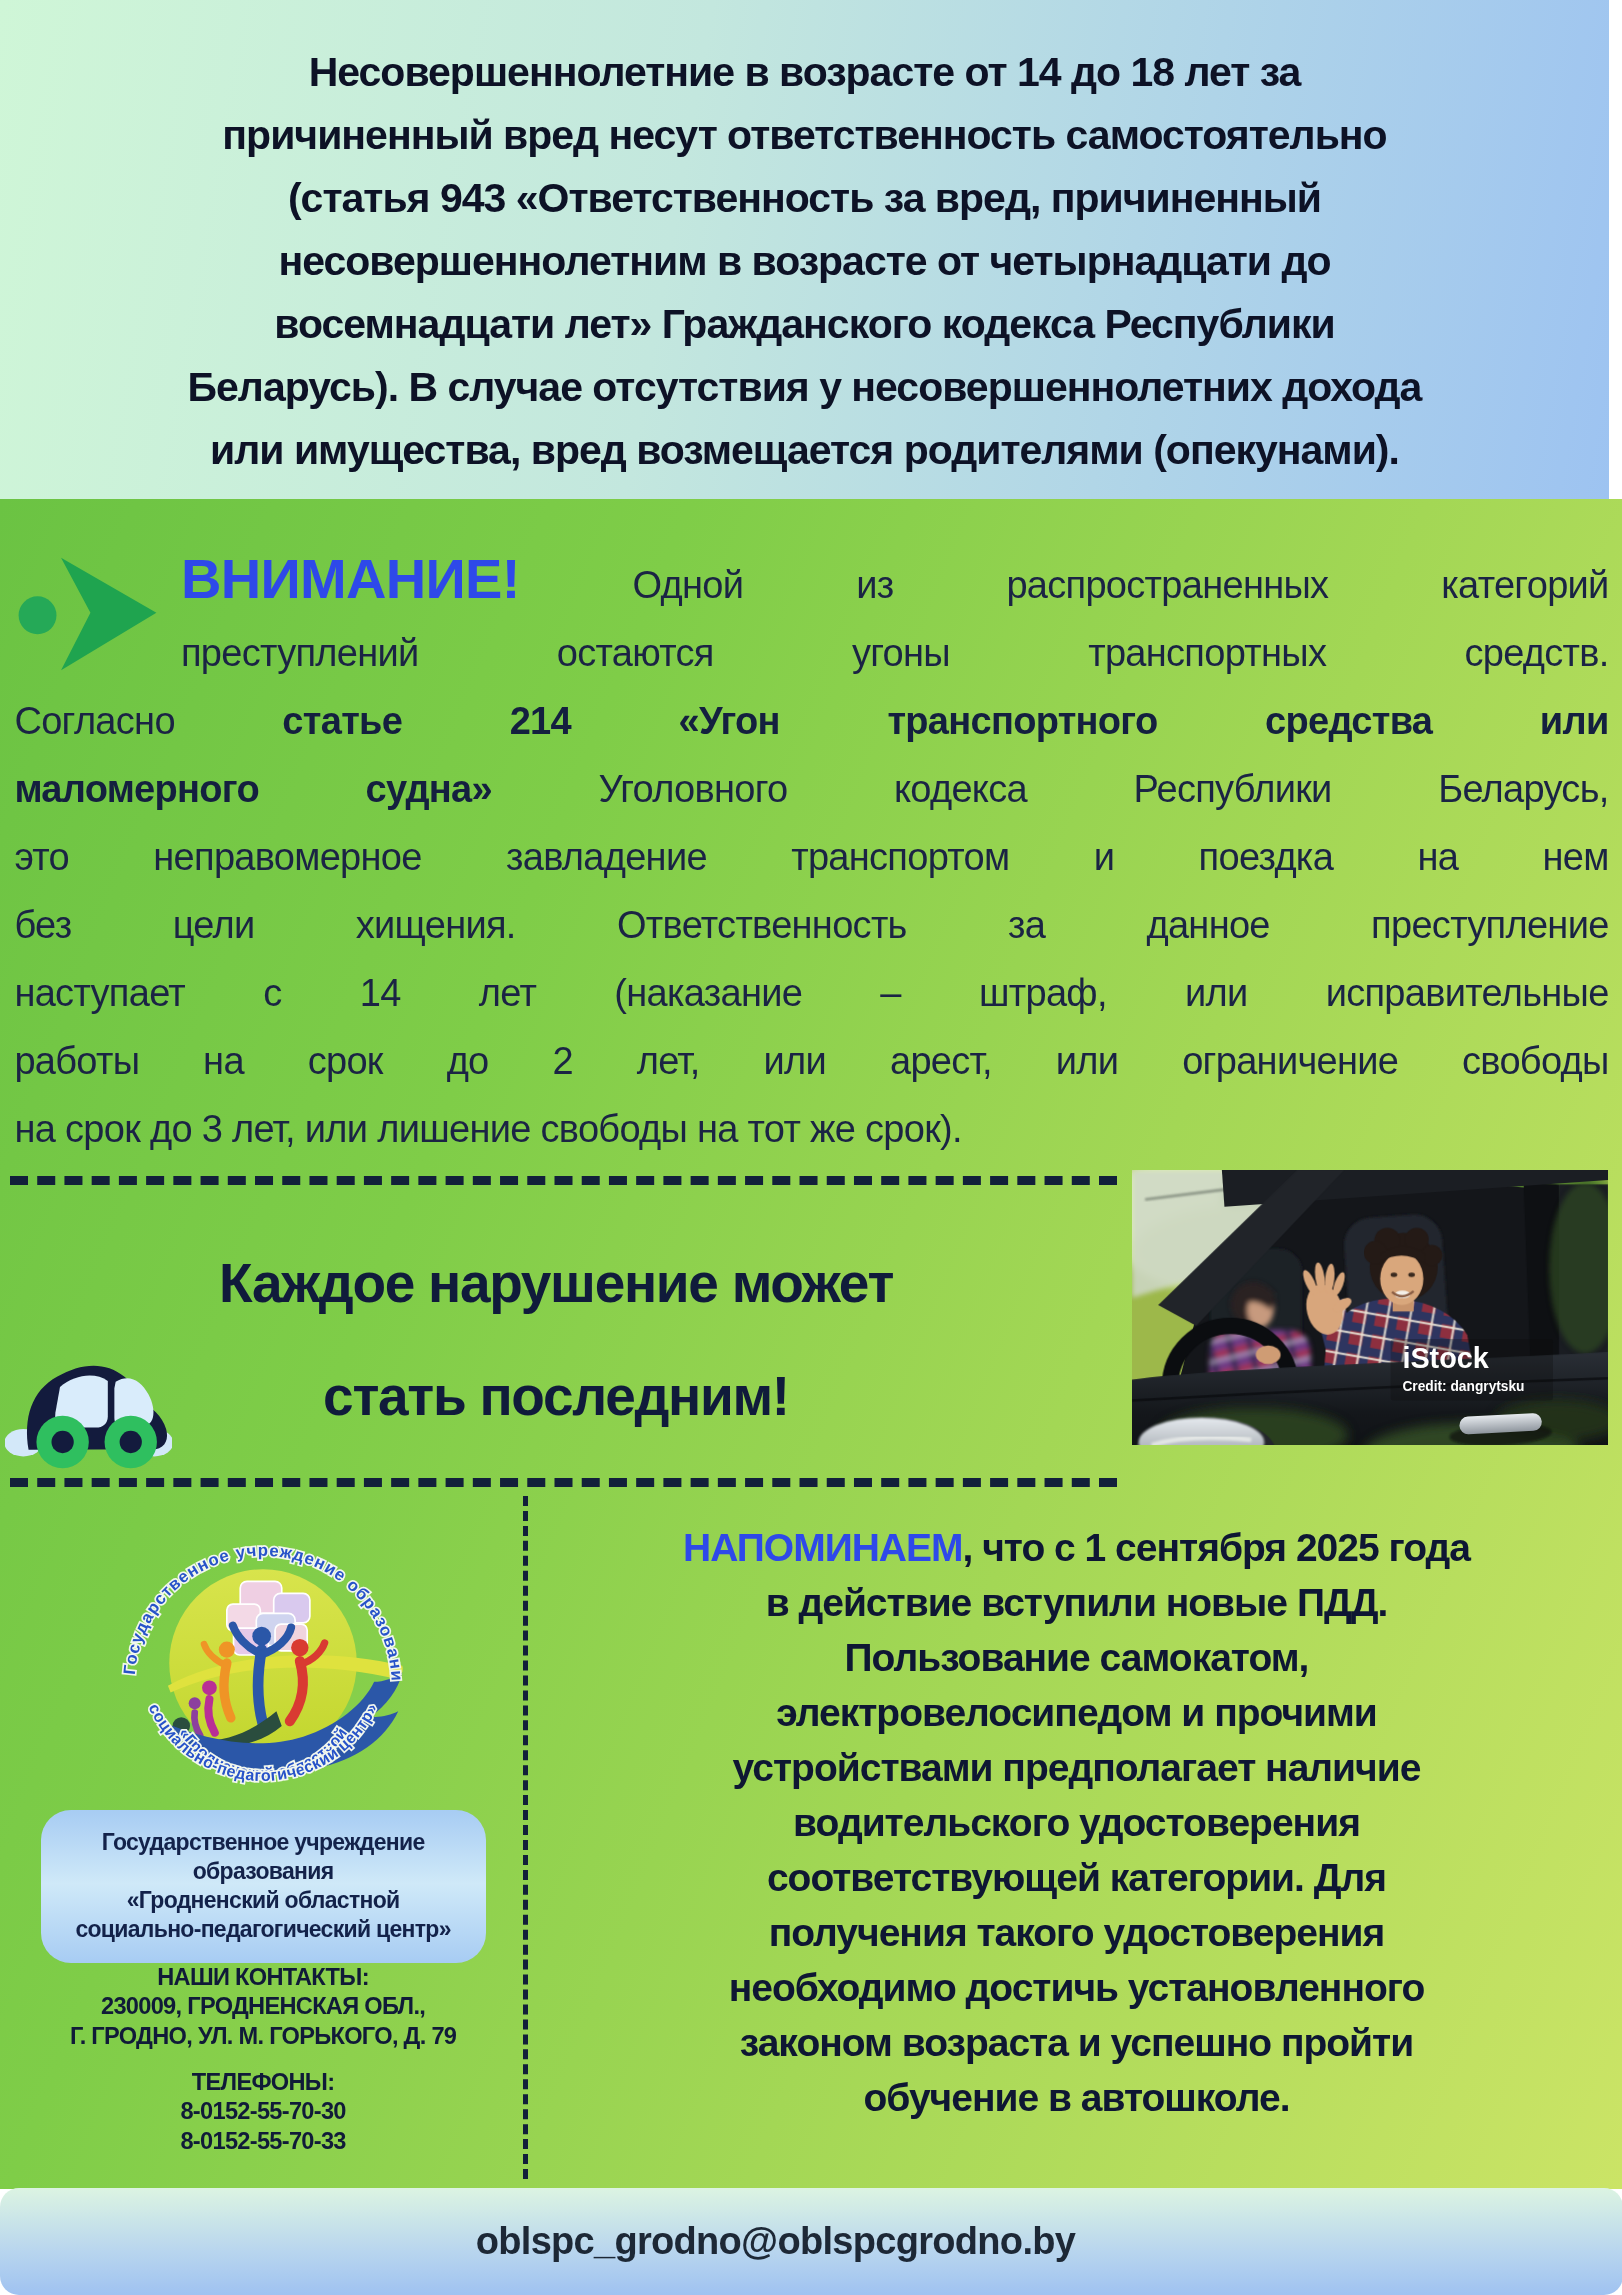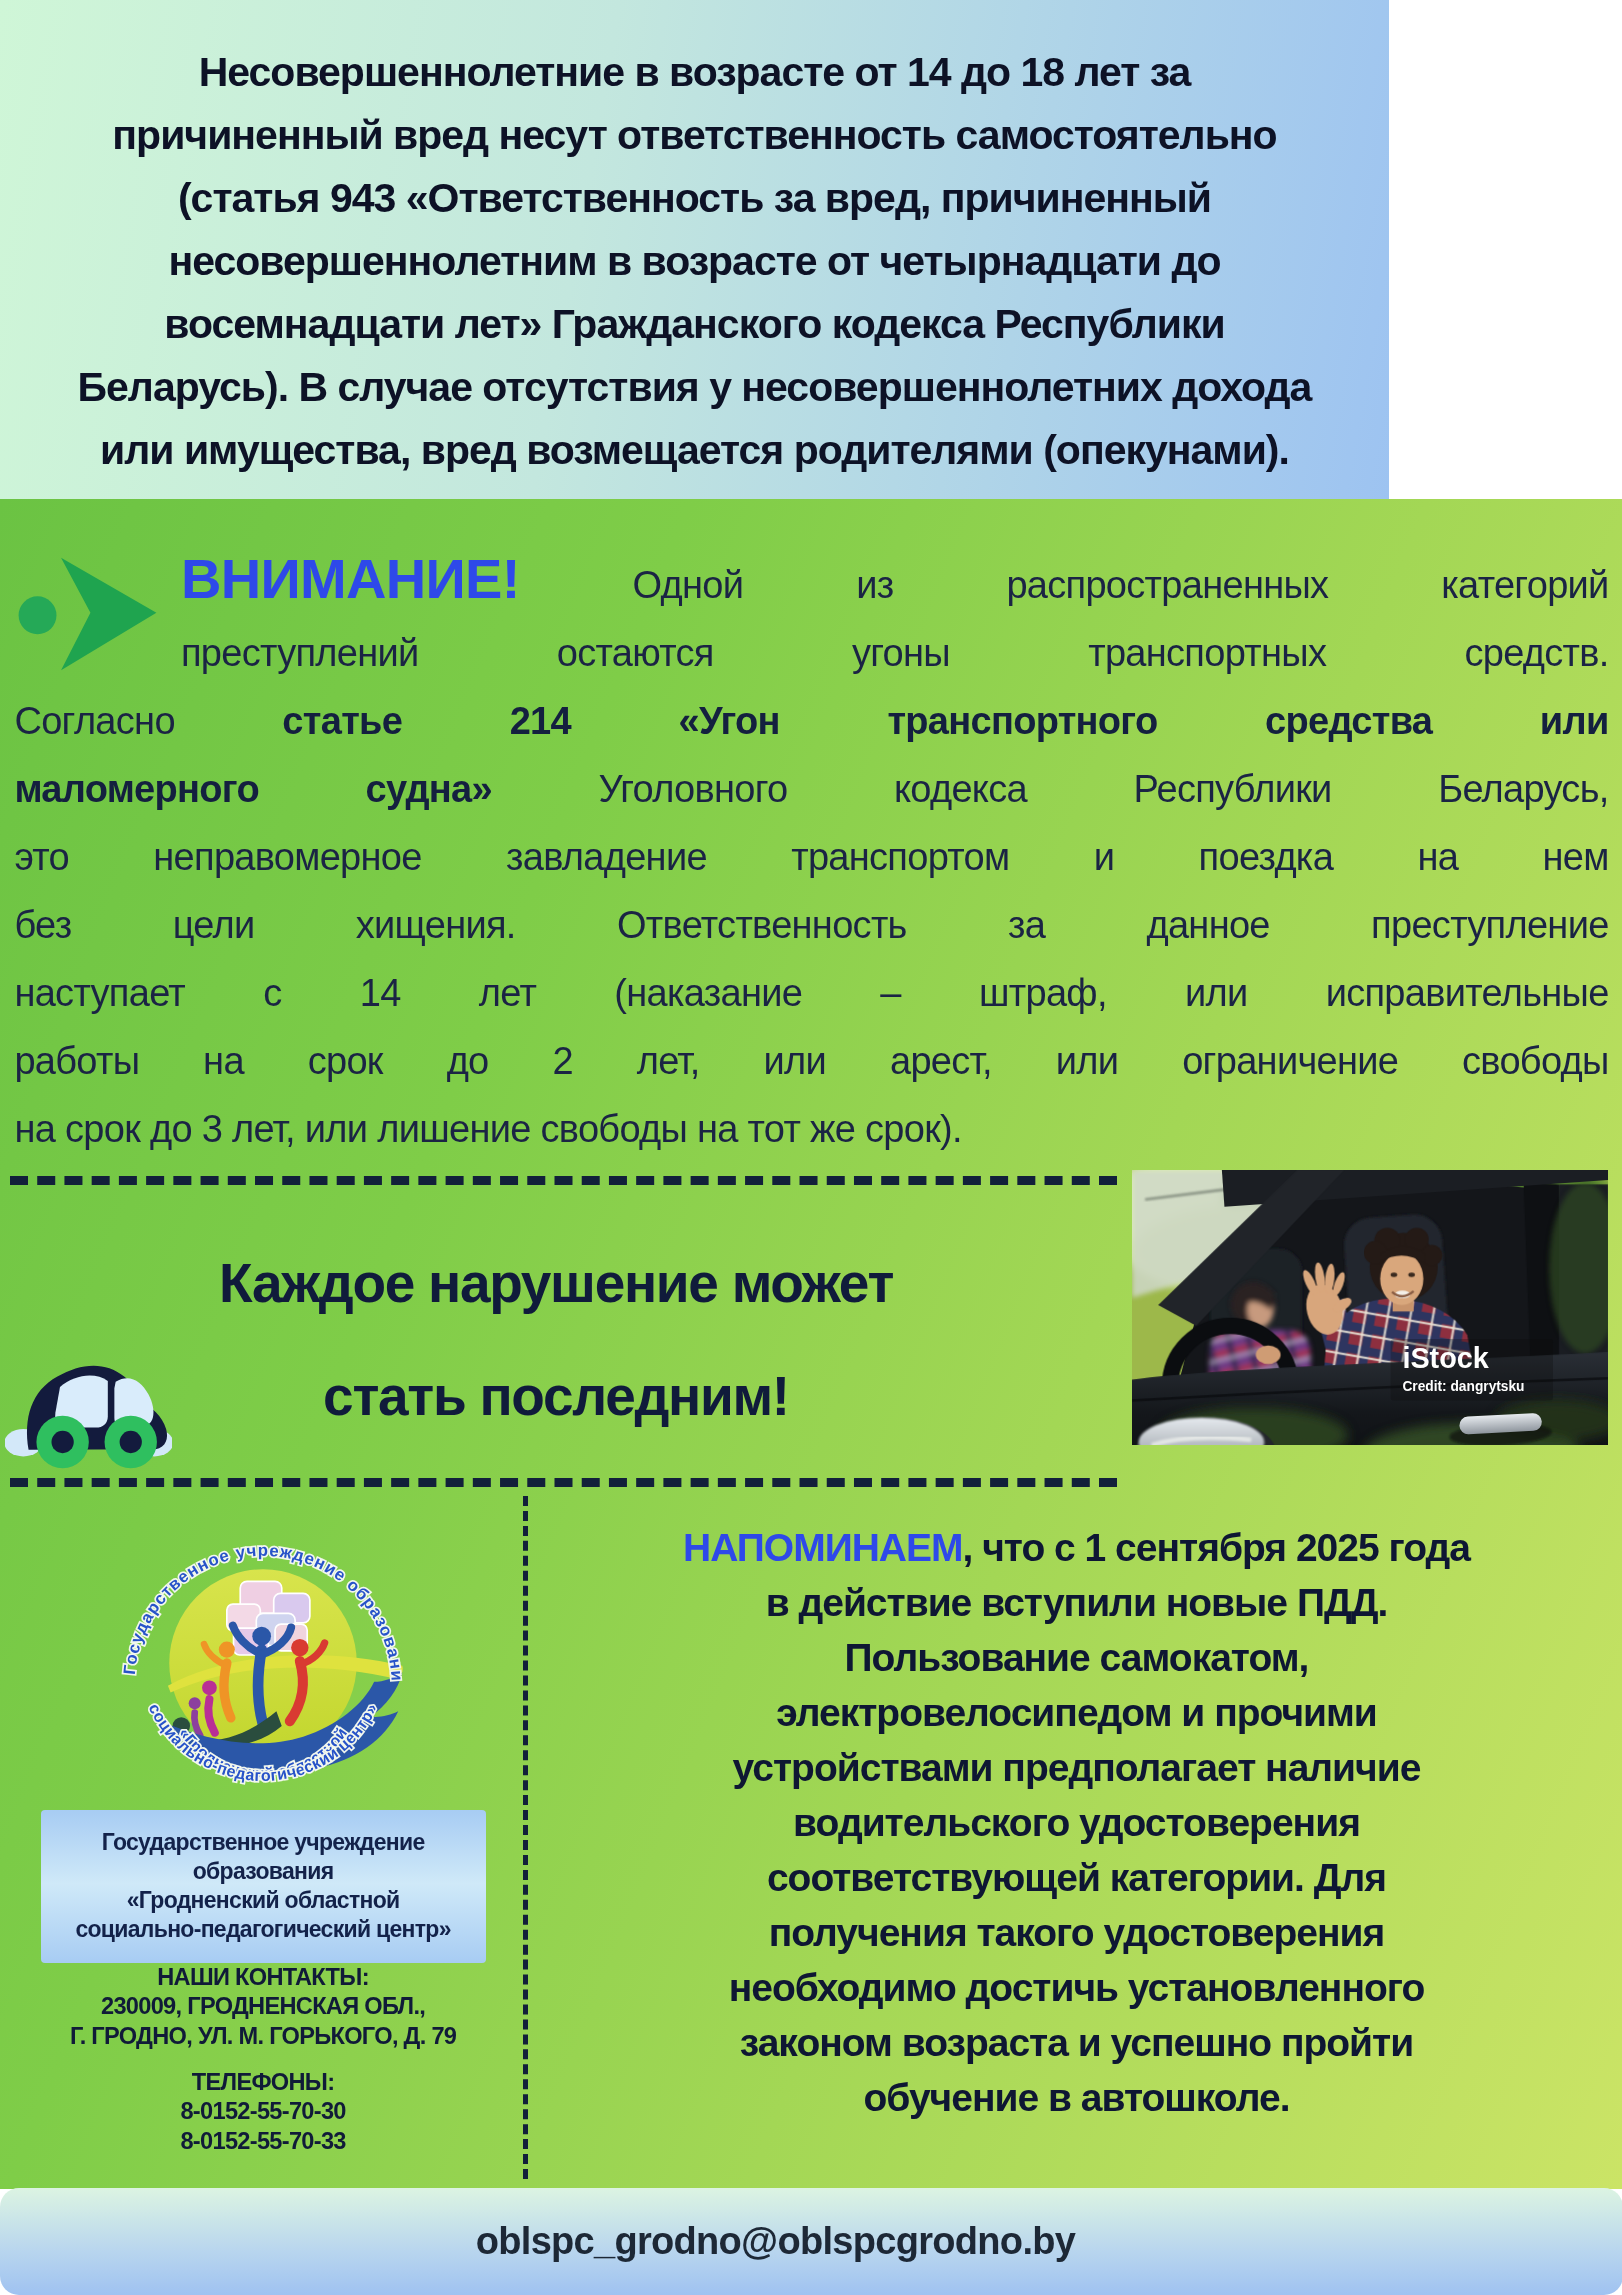--- a/index.html
+++ b/index.html
@@ -1,20 +1,20 @@
 <!DOCTYPE html>
 <html style="font-size:10.5px"><head>
 <meta charset="utf-8">
 <style>
   html,body{margin:0;padding:0;width:1623px;height:2295px;overflow:hidden;
     font-family:"Liberation Sans","DejaVu Sans",sans-serif;}
   .page{position:relative;width:1623px;height:2295px;background:#fff;}
 
   
-  .top-banner{position:absolute;left:0;top:0;width:1389px;height:499px;
+  .top-banner{position:absolute;left:0;top:0;width:1609px;height:499px;
     background:linear-gradient(100deg,#cff6d7 0%,#c3e7de 42%,#9dc3f1 100%);}
   .top-banner-text{position:absolute;left:26px;right:26px;top:41px;text-align:center;
     font-size:41px;font-weight:700;letter-spacing:-1px;line-height:63px;color:#0d1226;}
 
   
   .main{position:absolute;left:0;top:499px;width:1623px;height:1690px;
     background:linear-gradient(112deg,#6bc343 0%,#7fcd48 30%,#a3d755 62%,#cbe466 100%);}
 
   
   .attention{position:absolute;left:14.4px;right:14.4px;top:46px;}
@@ -37,21 +37,21 @@
 
   .car-icon{position:absolute;left:5.2px;top:821px;width:167px;height:151px;}
 
   
   .photo{position:absolute;left:1132px;top:671px;width:476px;height:275px;overflow:hidden;}
 
   
   .col-left{position:absolute;left:19.6px;top:1018px;width:487px;text-align:center;}
   .logo-svg{display:block;margin:0 auto;}
   .org-box{width:445px;margin:5.2px auto 0 auto;box-sizing:border-box;padding:18.3px 13px;
-    border-radius:4px;background:linear-gradient(180deg,#a7ccf3 0%,#cfe9f8 48%,#a7ccf3 100%);}
+    border-radius:30px;background:linear-gradient(180deg,#a7ccf3 0%,#cfe9f8 48%,#a7ccf3 100%);}
   .org-box div{font-size:23px;font-weight:700;letter-spacing:-0.7px;line-height:29px;color:#13224a;}
   .contacts{margin-top:0;}
   .contacts div{font-size:23.6px;font-weight:700;letter-spacing:-0.7px;line-height:29.4px;color:#101b38;}
   .contacts .gap{height:17px;}
 
   .col-right{position:absolute;left:553px;top:1021px;width:1047px;text-align:center;}
   .rem-line{font-size:39px;font-weight:700;letter-spacing:-1px;line-height:55px;color:#0e1733;}
   .rem-label{color:#2e49e9;}
   .closing{margin-top:77px;font-size:42px;font-weight:700;letter-spacing:-1px;color:#0e1733;}
 

